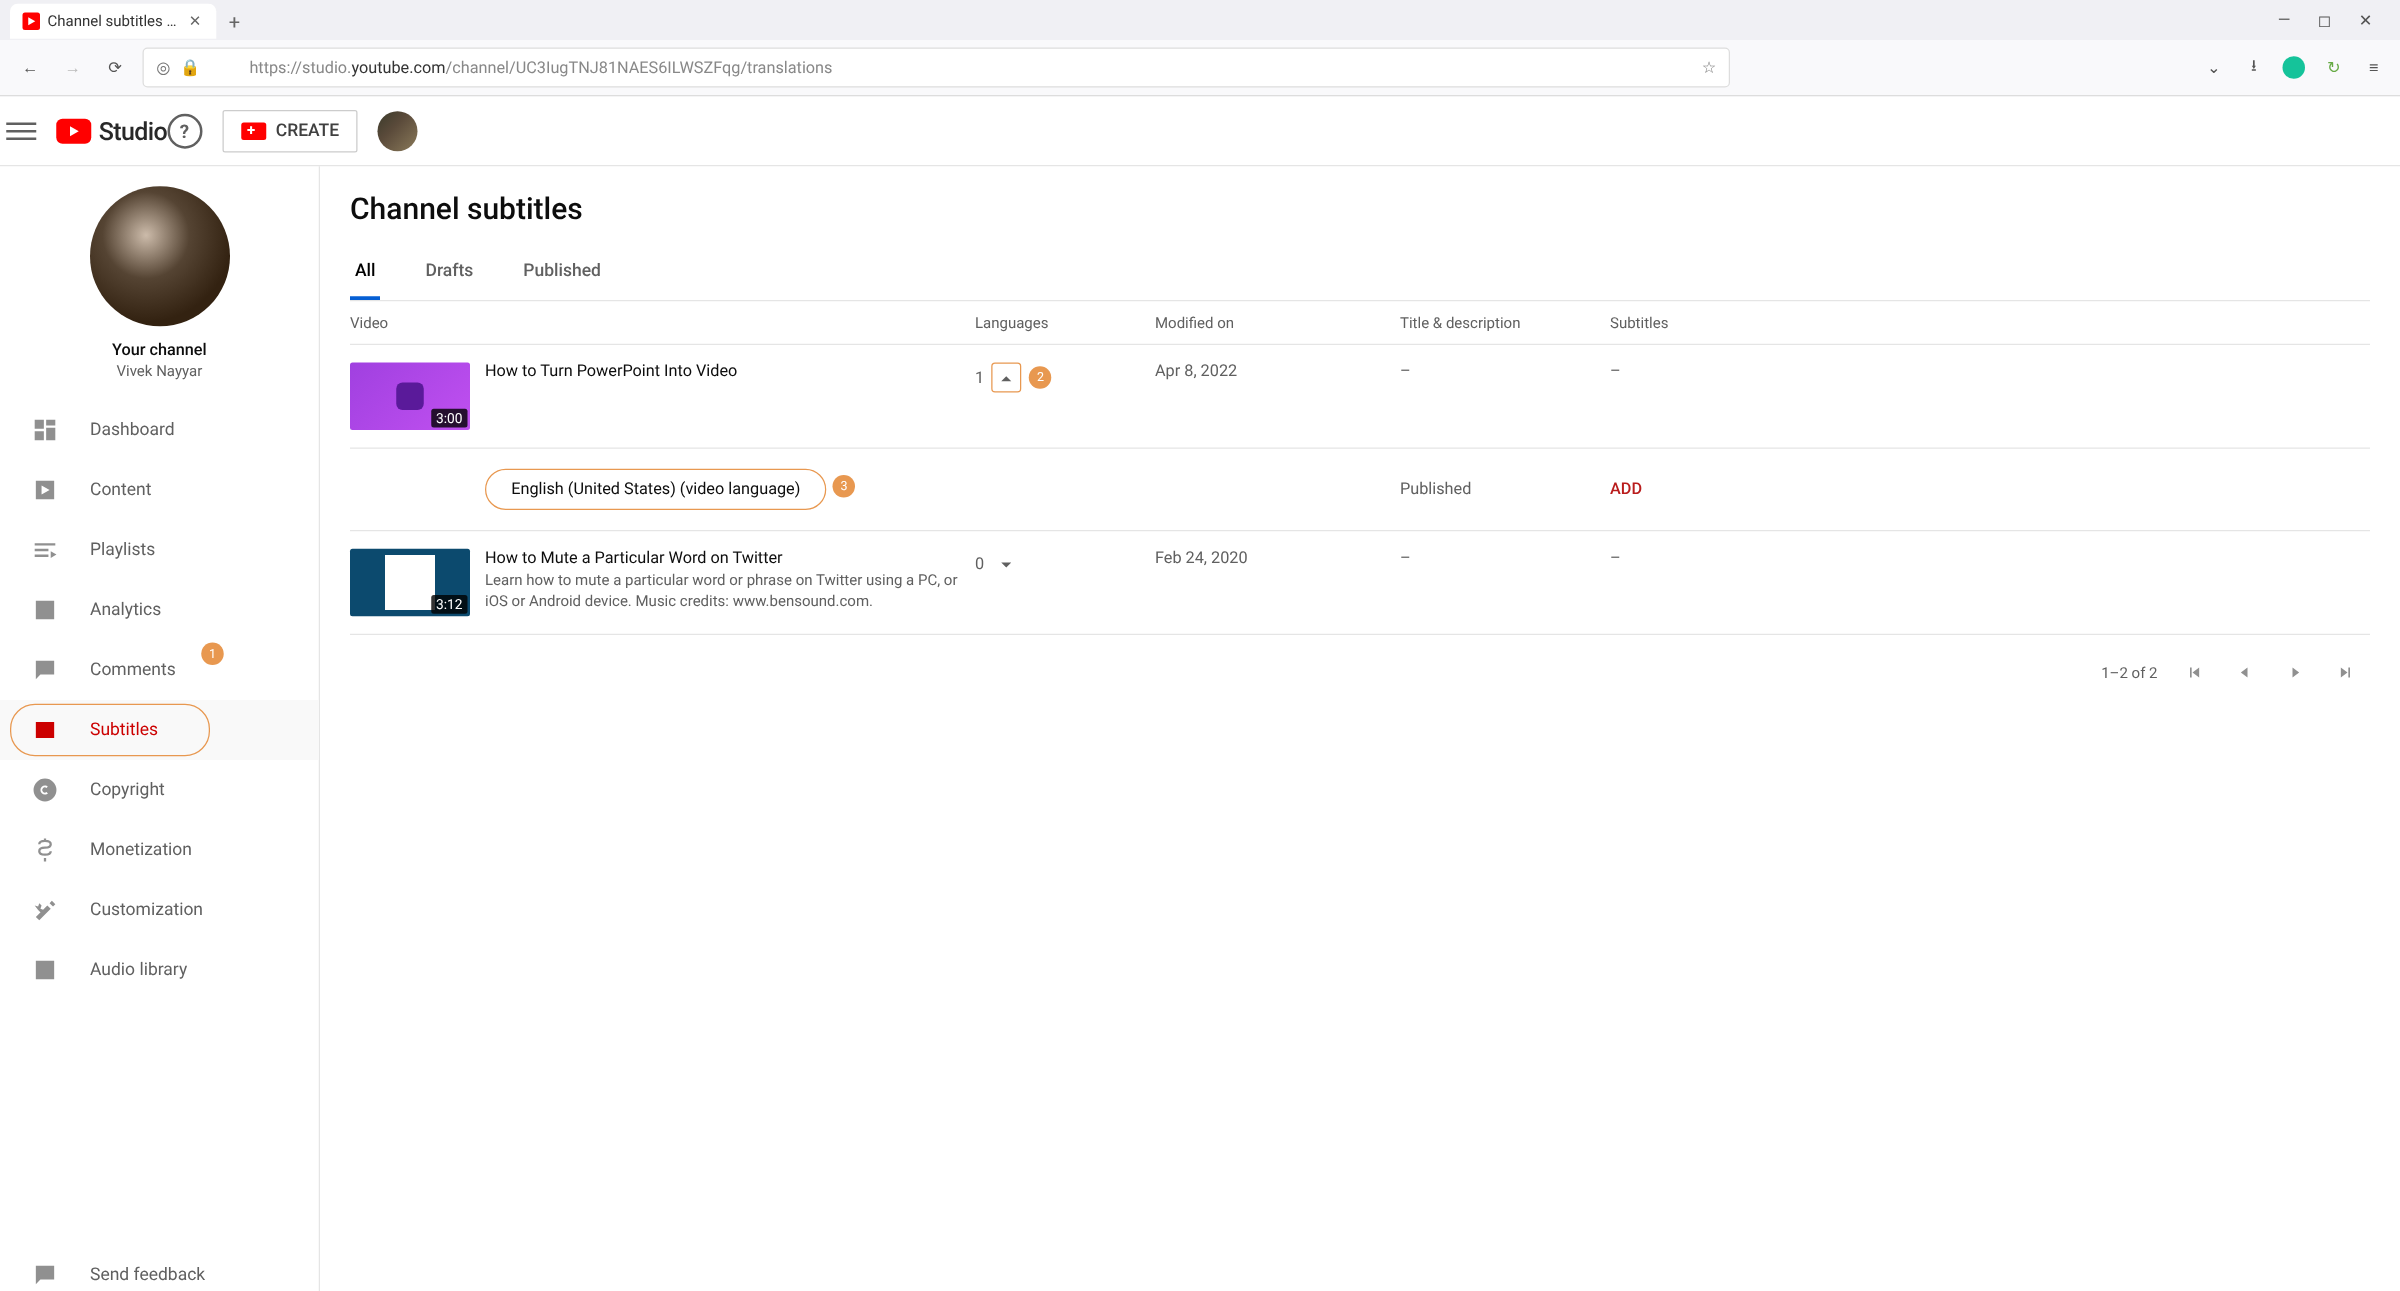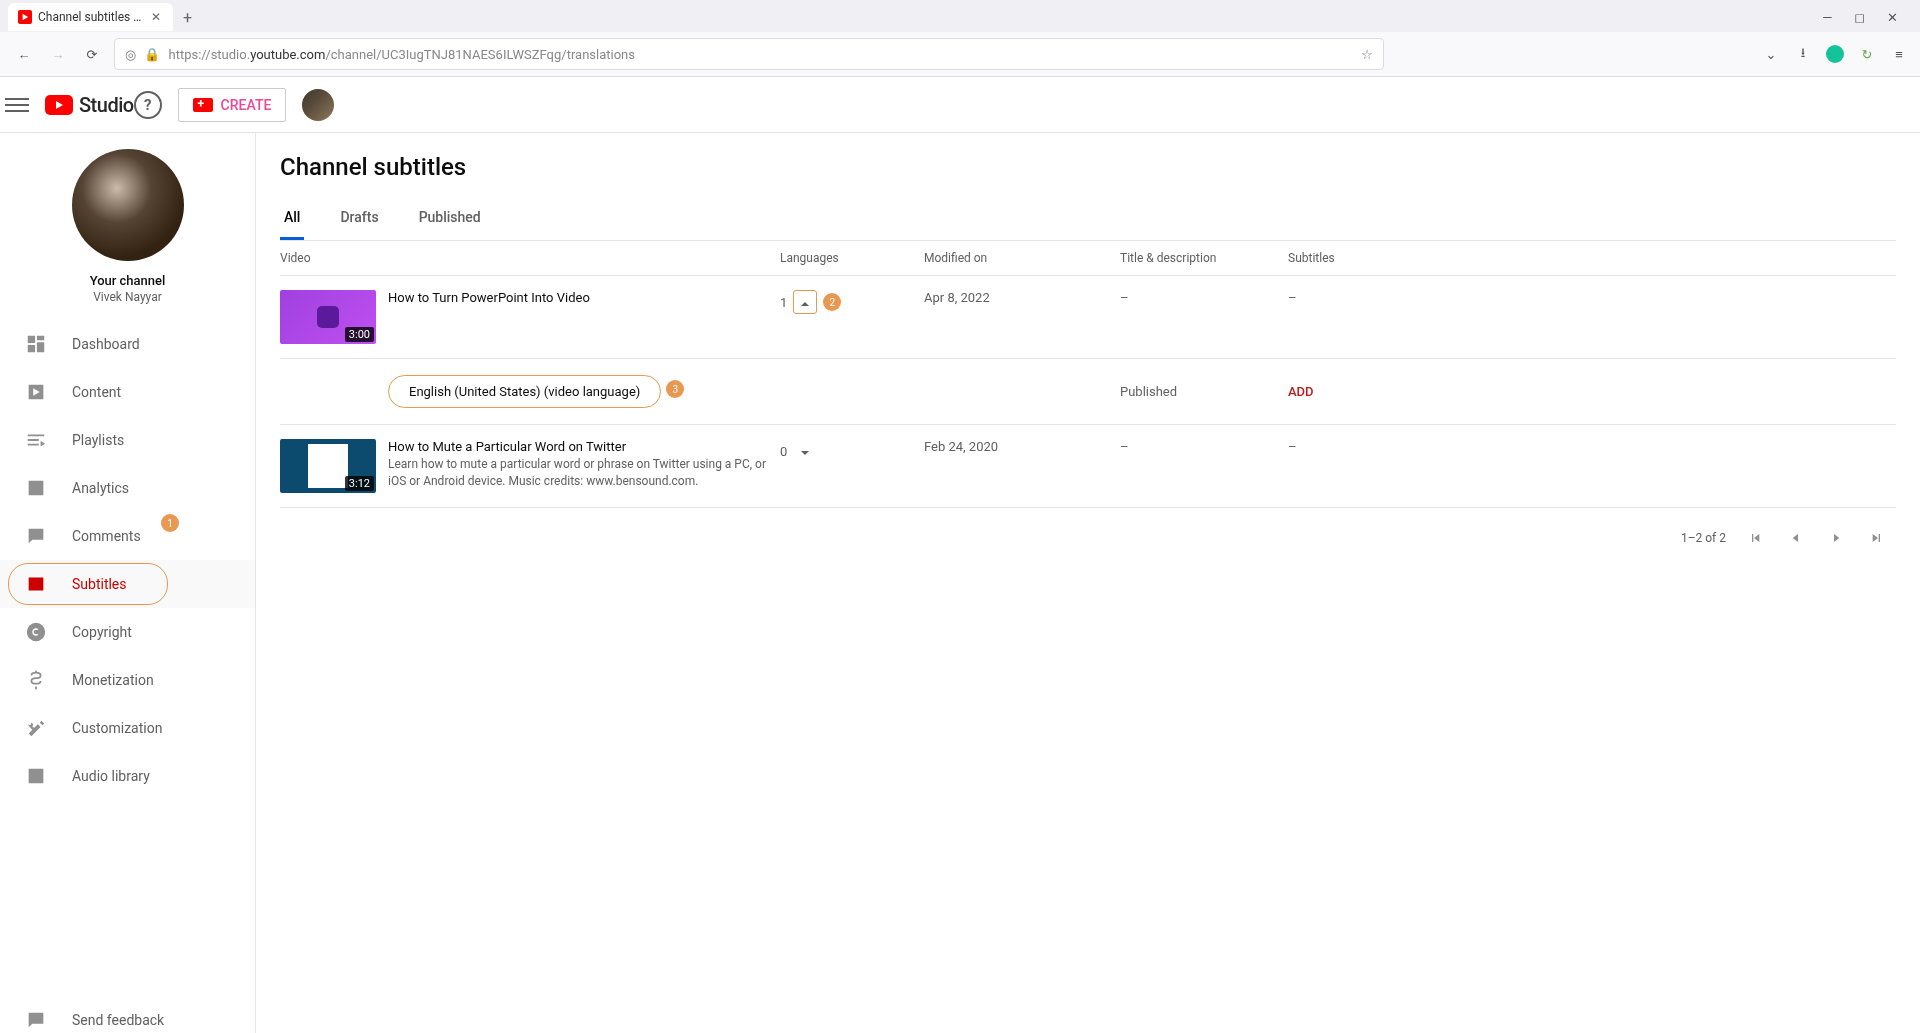--- a/index.html
+++ b/index.html
@@ -12,40 +12,40 @@
 .tab-favicon { width: 14px; height: 14px; background: #f00; border-radius: 2px; display: flex; align-items: center; justify-content: center; }
 .tab-favicon svg { width: 10px; height: 8px; fill: #fff; }
 .tab-title { flex: 1; white-space: nowrap; overflow: hidden; text-overflow: ellipsis; }
 .tab-close { width: 14px; height: 14px; display: flex; align-items: center; justify-content: center; color: #666; }
 .newtab { margin-left: 10px; color: #666; font-size: 16px; }
 .window-ctrls { margin-left: auto; display: flex; gap: 22px; padding-right: 14px; color: #555; }
 .addr-bar { display: flex; align-items: center; padding: 6px 12px; gap: 10px; background: #f9f9fb; }
 .nav-btn { width: 24px; height: 24px; display: flex; align-items: center; justify-content: center; color: #555; }
 .nav-btn.disabled { color: #bbb; }
 .url-box { flex: 1; display: flex; align-items: center; background: #fff; border: 1px solid #ddd; border-radius: 4px; height: 32px; padding: 0 10px; gap: 8px; font-size: 13px; color: #777; max-width: 1270px; }
-.url-text { color: #888; }
+.url-text { color: #888; margin-left: 31px; }
 .url-text .host { color: #333; }
 .addr-icons { display: flex; align-items: center; gap: 14px; margin-left: auto; }
 .addr-icon { width: 18px; height: 18px; display: flex; align-items: center; justify-content: center; color: #555; }
 .grammarly { width: 18px; height: 18px; background: #15c39a; border-radius: 50%; }
 
 
 .app-header { display: flex; align-items: center; height: 56px; padding: 0 5px; border-bottom: 1px solid #e5e5e5; }
 .hamburger { width: 24px; display: flex; flex-direction: column; gap: 4px; margin-right: 16px; }
 .hamburger span { height: 2px; background: #606060; }
 .logo { display: flex; align-items: center; gap: 2px; }
 .logo-icon { width: 28px; height: 20px; background: #f00; border-radius: 5px; display: flex; align-items: center; justify-content: center; }
 .logo-icon svg { fill: #fff; width: 10px; height: 10px; }
 .logo-text { font-size: 20px; font-weight: 500; color: #282828; letter-spacing: -0.5px; margin-left: 4px; }
 .search-wrap { flex: 1; display: flex; justify-content: center; }
 .search-box { width: 600px; height: 40px; border: 1px solid #ccc; border-radius: 2px; display: flex; align-items: center; padding: 0 12px; gap: 12px; }
 .search-box input { border: none; outline: none; flex: 1; font-size: 14px; color: #333; }
 .header-right { display: flex; align-items: center; gap: 16px; }
 .help-icon { width: 28px; height: 28px; border: 2px solid #606060; border-radius: 50%; display: flex; align-items: center; justify-content: center; font-size: 15px; font-weight: bold; color: #606060; }
-.create-btn { display: flex; align-items: center; gap: 8px; border: 1px solid #ccc; border-radius: 2px; padding: 8px 14px; font-size: 14px; font-weight: 500; color: #ec4899; }
+.create-btn { display: flex; align-items: center; gap: 8px; border: 1px solid #ccc; border-radius: 2px; padding: 8px 14px; font-size: 14px; font-weight: 500; color: #404040; }
 .create-icon { width: 20px; height: 14px; background: #f00; position: relative; border-radius: 2px; }
 .create-icon::after { content: '+'; position: absolute; color: #fff; font-size: 12px; top: -1px; left: 5px; font-weight: bold; }
 .avatar { width: 32px; height: 32px; border-radius: 50%; background: linear-gradient(135deg, #3a3a2a, #5a4a3a 40%, #8a7a5a); }
 
 
 .app-body { display: flex; height: calc(100vh - 124px); }
 .sidebar { width: 256px; border-right: 1px solid #e5e5e5; display: flex; flex-direction: column; padding-top: 16px; }
 .channel-block { display: flex; flex-direction: column; align-items: center; padding: 0 16px 16px; }
 .channel-avatar { width: 112px; height: 112px; border-radius: 50%; background: radial-gradient(circle at 40% 35%, #cba 0%, #543 35%, #321 70%); margin-bottom: 12px; }
 .channel-label { font-size: 13px; font-weight: 500; color: #0d0d0d; }

